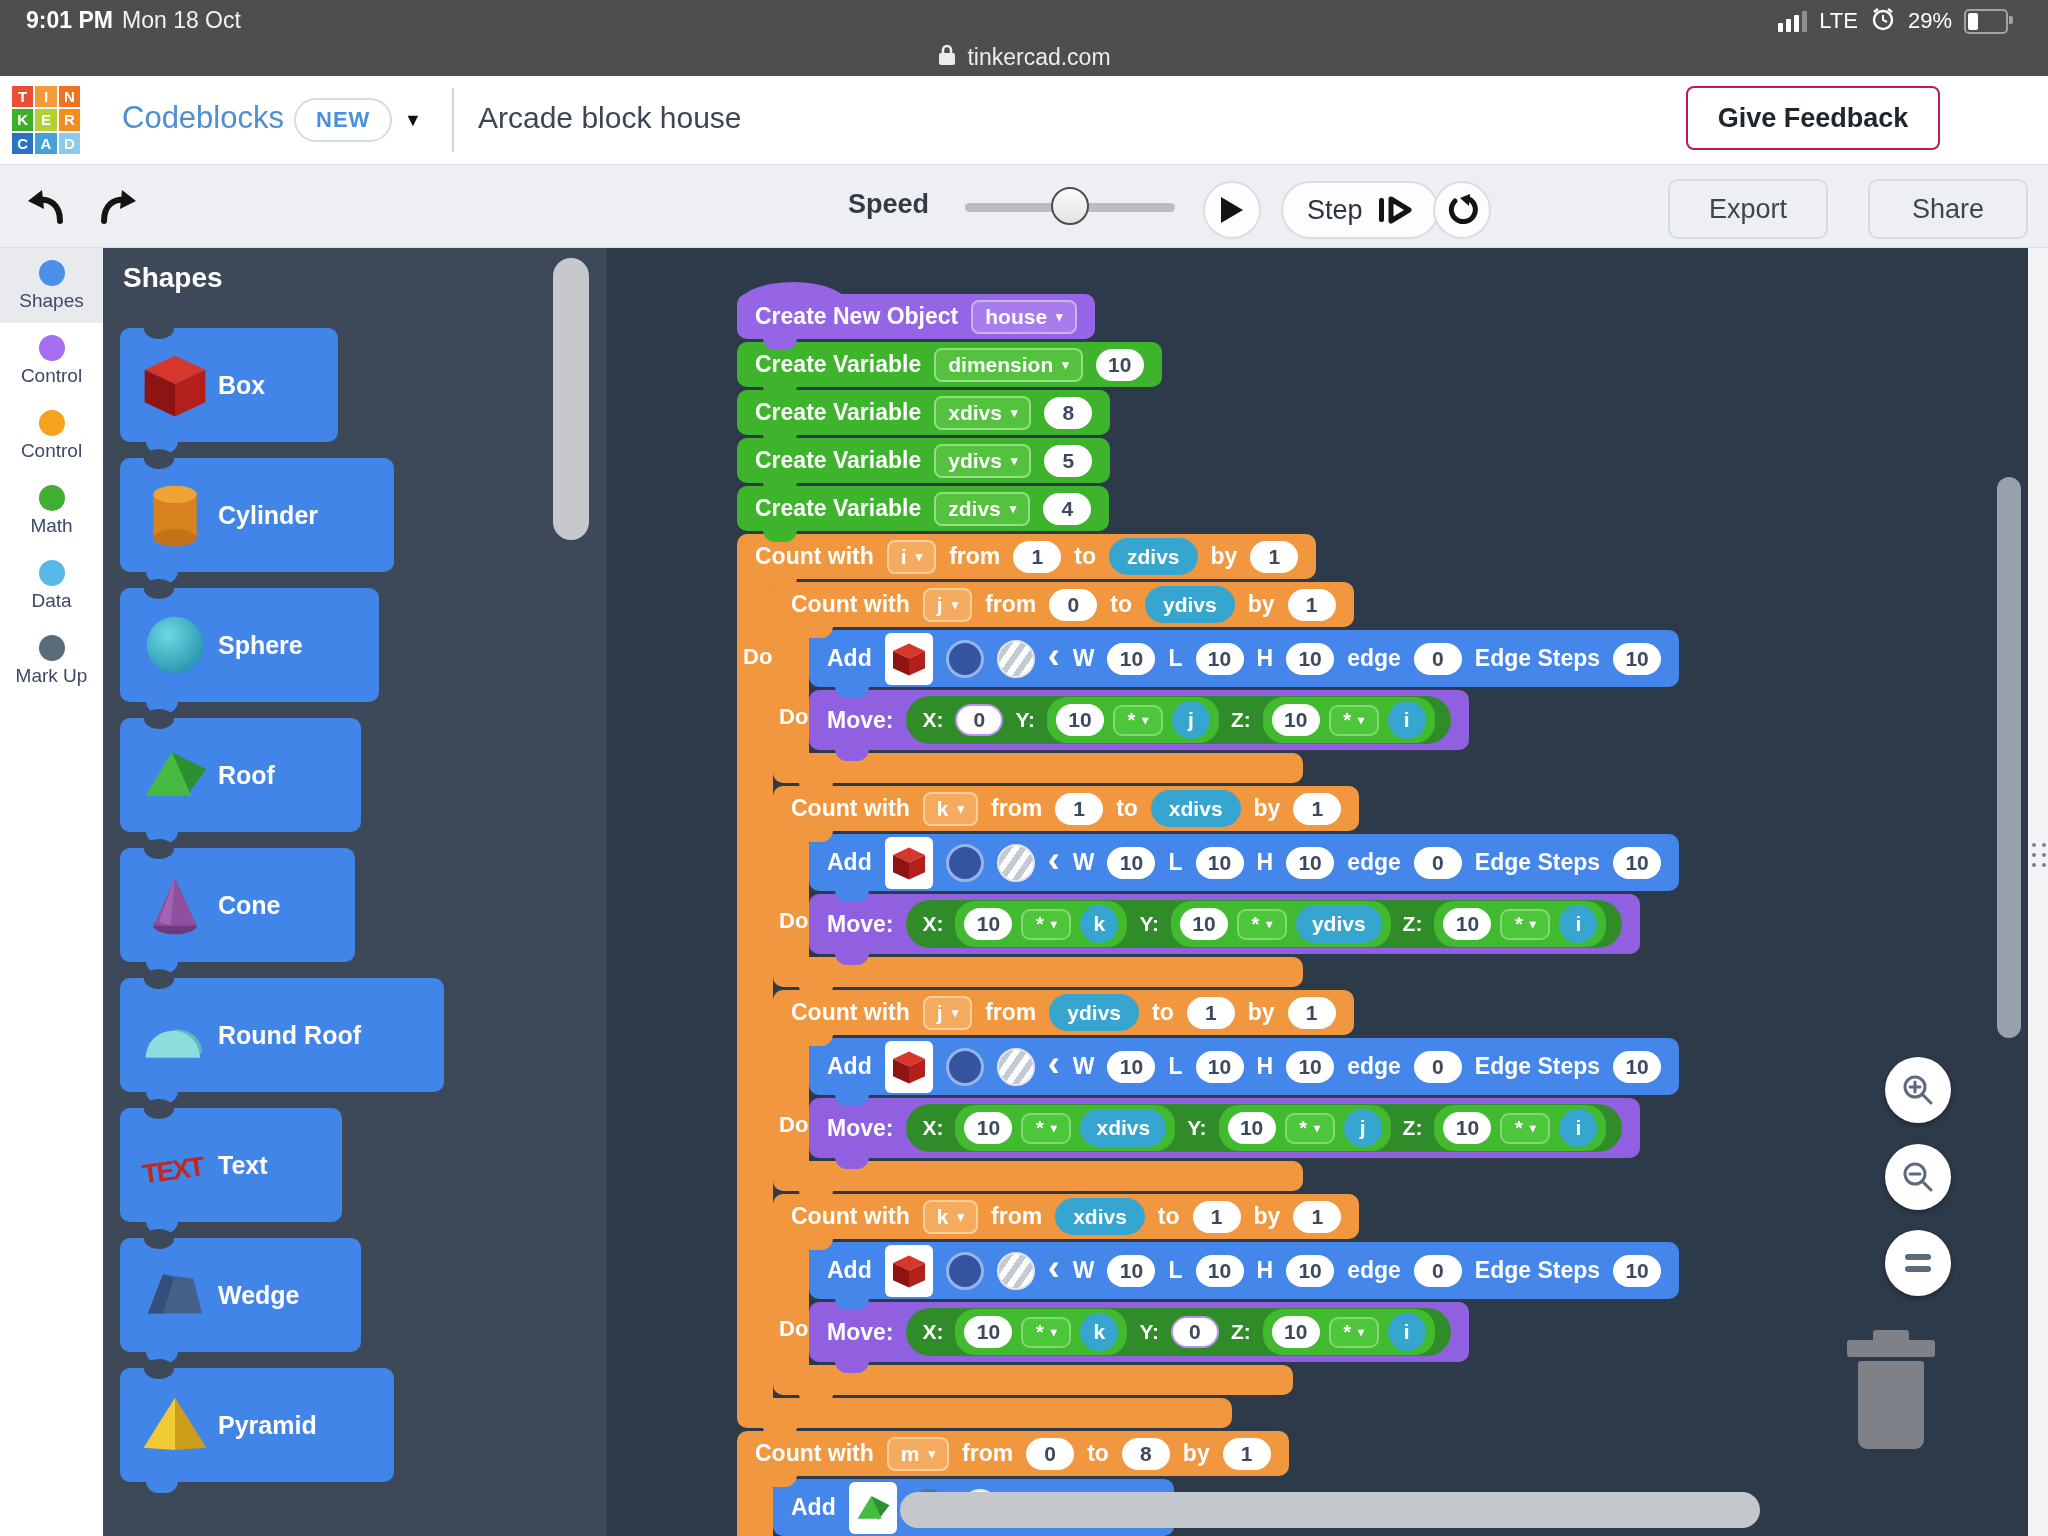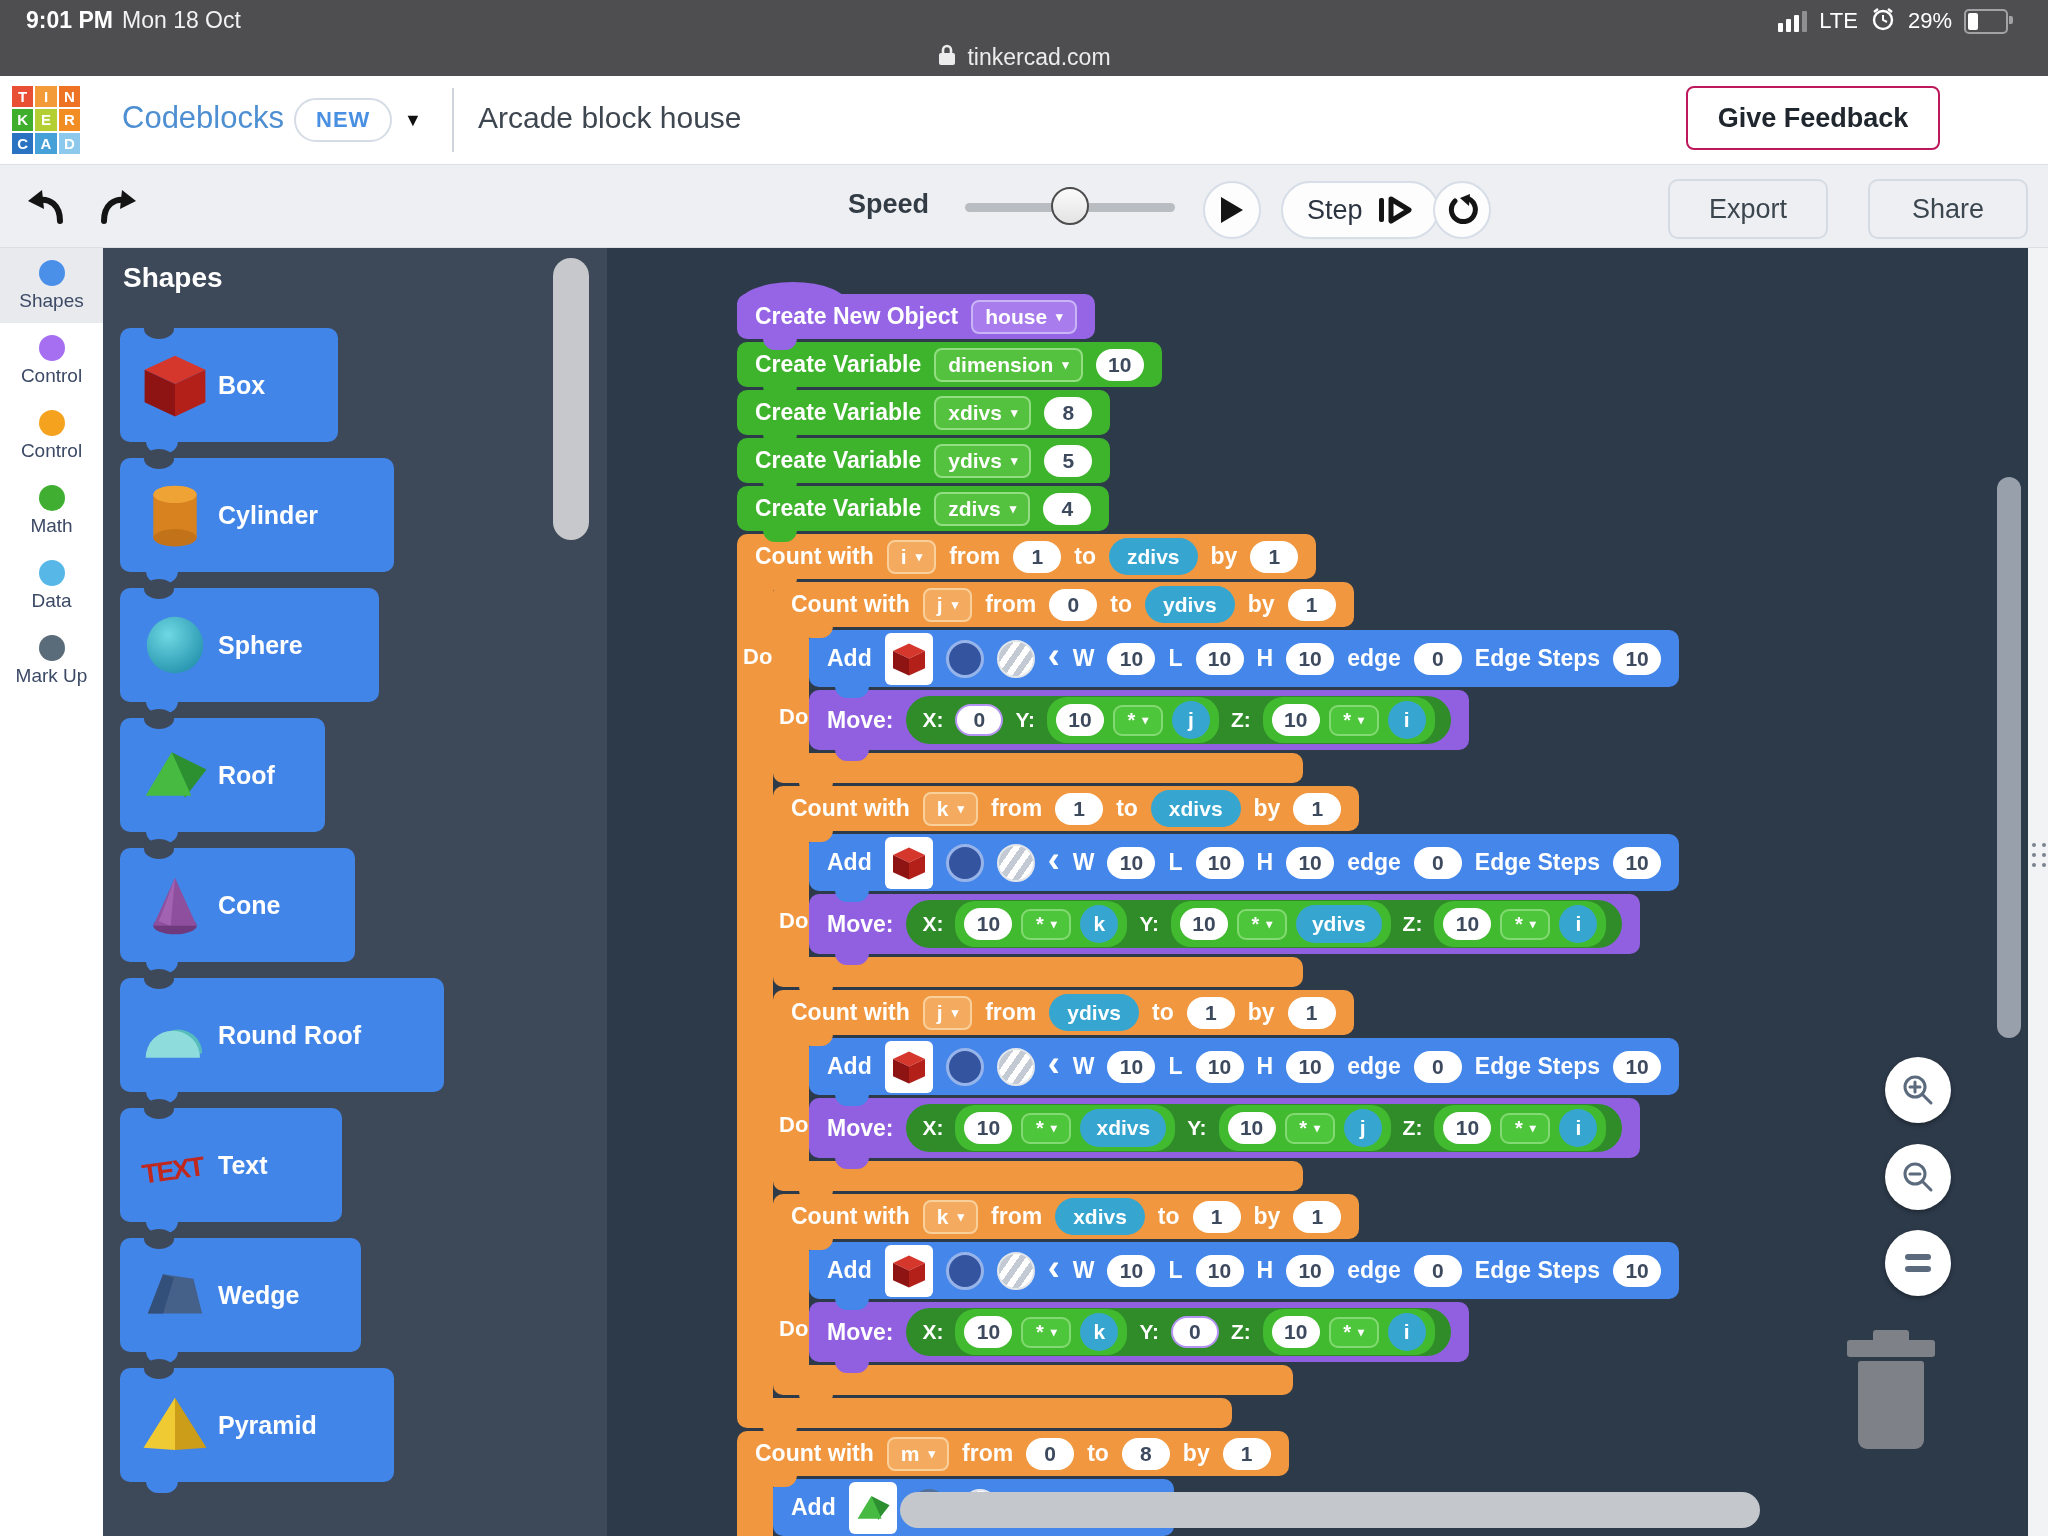--- a/index.html
+++ b/index.html
@@ -280,21 +280,21 @@
                 <radialGradient id="gsph" cx="38%" cy="32%" r="75%">
                   <stop offset="0%" stop-color="#6fd8e2"></stop>
                   <stop offset="100%" stop-color="#2593ae"></stop>
                 </radialGradient>
               </defs>
               <circle cx="35" cy="35" r="26" fill="url(#gsph)"></circle>
             </svg>
           </span>
           <span>Sphere</span>
         </div>
-        <div class="pitem" style="width: 205px;">
+        <div class="pitem" style="width: 241px;">
           <span class="icn">
             <svg viewBox="0 0 70 70">
               <polygon points="32,14 64,30 44,56" fill="#2c8f30"></polygon>
               <polygon points="8,54 32,14 50,54" fill="#47bb41"></polygon>
             </svg>
           </span>
           <span>Roof</span>
         </div>
         <div class="pitem" style="width: 235px;">
           <span class="icn">

